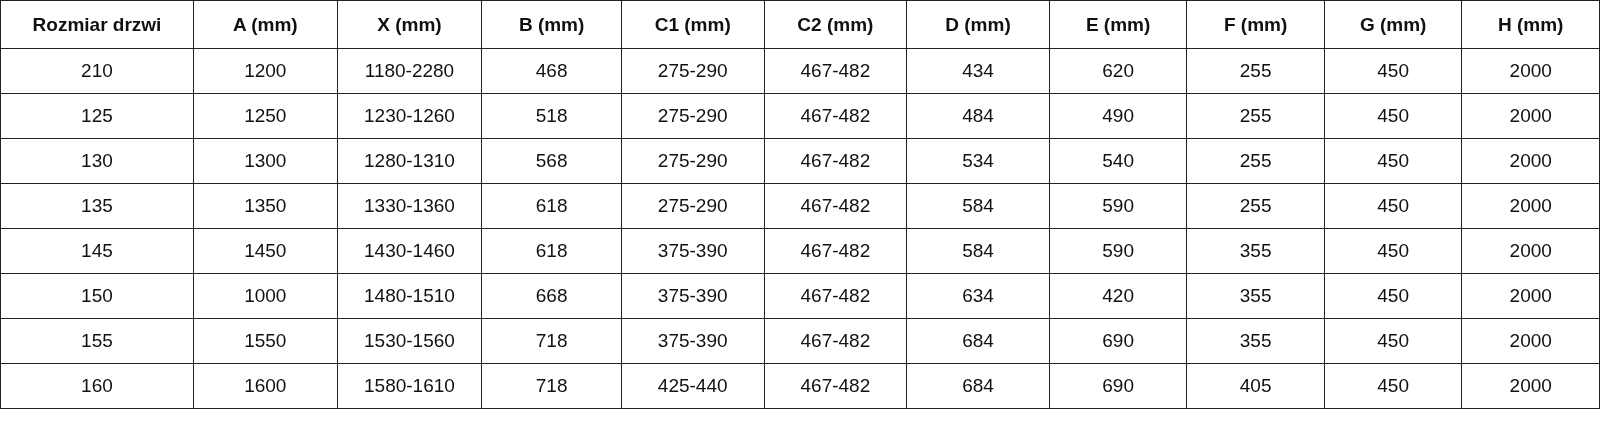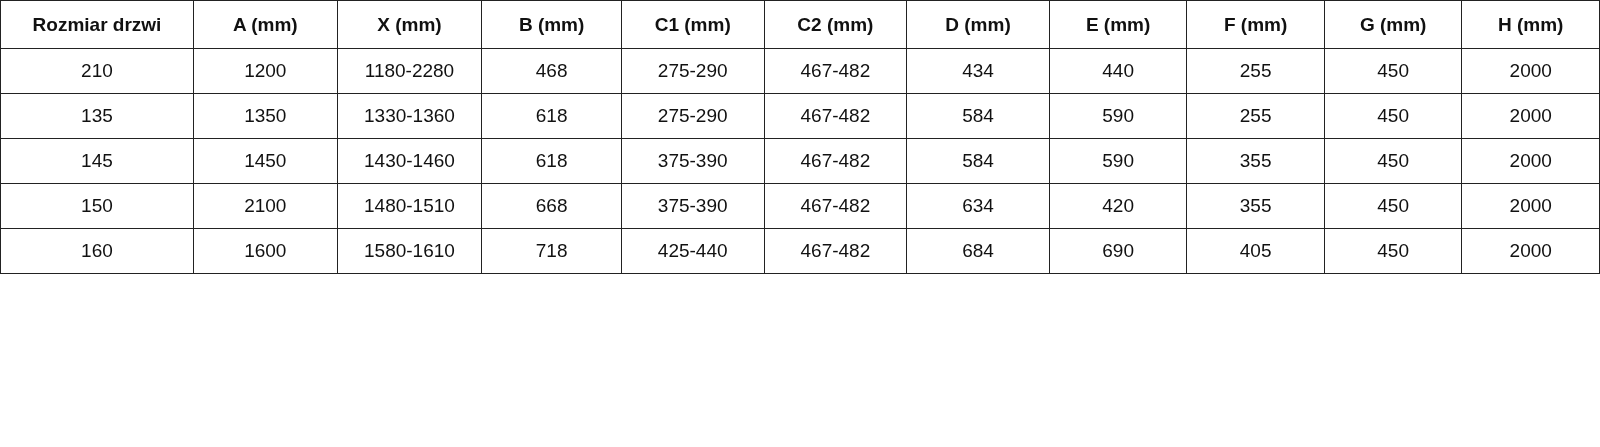--- a/index.html
+++ b/index.html
@@ -91,21 +91,47 @@
     </thead>
     <tbody>
       <tr>
         <td>210</td>
         <td>1200</td>
         <td>1180-2280</td>
         <td>468</td>
         <td>275-290</td>
         <td>467-482</td>
         <td>434</td>
-        <td>440</td>
+        <td>620</td>
+        <td>255</td>
+        <td>450</td>
+        <td>2000</td>
+      </tr>
+      <tr>
+        <td>125</td>
+        <td>1250</td>
+        <td>1230-1260</td>
+        <td>518</td>
+        <td>275-290</td>
+        <td>467-482</td>
+        <td>484</td>
+        <td>490</td>
+        <td>255</td>
+        <td>450</td>
+        <td>2000</td>
+      </tr>
+      <tr>
+        <td>130</td>
+        <td>1300</td>
+        <td>1280-1310</td>
+        <td>568</td>
+        <td>275-290</td>
+        <td>467-482</td>
+        <td>534</td>
+        <td>540</td>
         <td>255</td>
         <td>450</td>
         <td>2000</td>
       </tr>
       <tr>
         <td>135</td>
         <td>1350</td>
         <td>1330-1360</td>
         <td>618</td>
         <td>275-290</td>
@@ -124,27 +150,40 @@
         <td>375-390</td>
         <td>467-482</td>
         <td>584</td>
         <td>590</td>
         <td>355</td>
         <td>450</td>
         <td>2000</td>
       </tr>
       <tr>
         <td>150</td>
-        <td>2100</td>
+        <td>1000</td>
         <td>1480-1510</td>
         <td>668</td>
         <td>375-390</td>
         <td>467-482</td>
         <td>634</td>
         <td>420</td>
+        <td>355</td>
+        <td>450</td>
+        <td>2000</td>
+      </tr>
+      <tr>
+        <td>155</td>
+        <td>1550</td>
+        <td>1530-1560</td>
+        <td>718</td>
+        <td>375-390</td>
+        <td>467-482</td>
+        <td>684</td>
+        <td>690</td>
         <td>355</td>
         <td>450</td>
         <td>2000</td>
       </tr>
       <tr>
         <td>160</td>
         <td>1600</td>
         <td>1580-1610</td>
         <td>718</td>
         <td>425-440</td>

